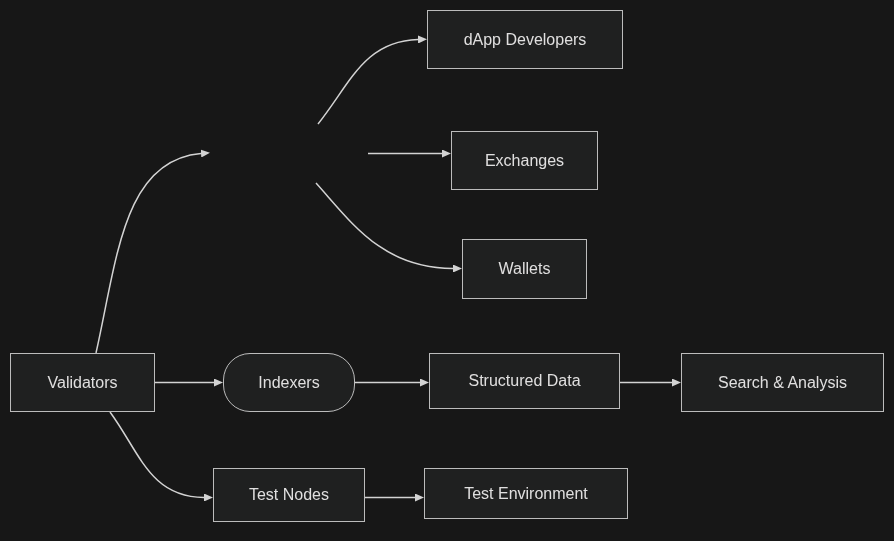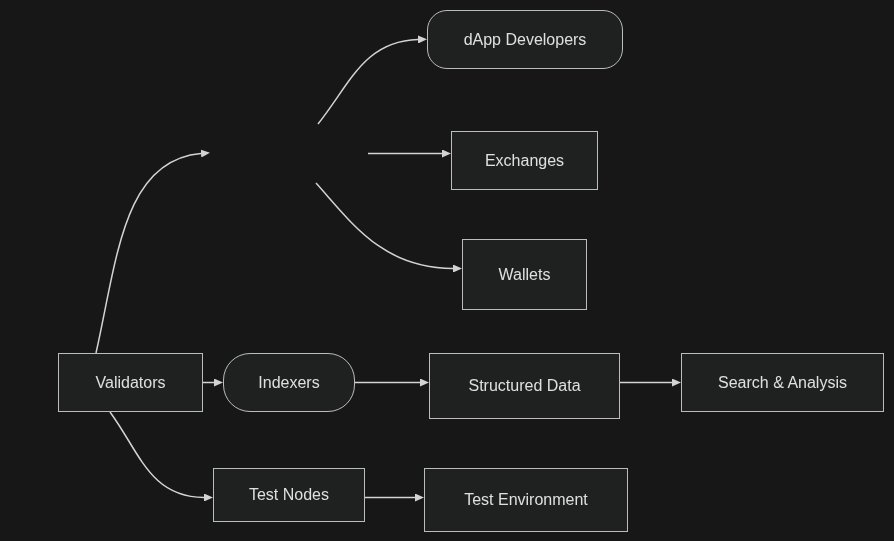--- a/index.html
+++ b/index.html
@@ -34,30 +34,30 @@
     border: 1px solid #bcbcbc;
     color: #e0dfdf;
     display: flex;
     align-items: center;
     justify-content: center;
     font-size: 16px;
     text-align: center;
     white-space: nowrap;
   }
   
-  .n-validators       { left: 10px;  top: 353px; width: 145px; height: 59px; margin-left: 48px; }
+  .n-validators       { left: 10px;  top: 353px; width: 145px; height: 59px; }
   .n-rpc-servers      { left: 210px; top: 124px; width: 158px; height: 59px; }
-  .n-dapp-developers  { left: 427px; top: 10px;  width: 196px; height: 59px; border-radius: 20px; }
+  .n-dapp-developers  { left: 427px; top: 10px;  width: 196px; height: 59px; }
   .n-exchanges        { left: 451px; top: 124px; width: 147px; height: 59px; margin-top: 7px; }
-  .n-wallets          { left: 462px; top: 239px; width: 125px; height: 71px; }
+  .n-wallets          { left: 462px; top: 239px; width: 125px; height: 60px; }
   .n-indexers         { left: 223px; top: 353px; width: 132px; height: 59px; border-radius: 27px; }
-  .n-structured-data  { left: 429px; top: 353px; width: 191px; height: 66px; }
+  .n-structured-data  { left: 429px; top: 353px; width: 191px; height: 56px; }
   .n-search-analysis  { left: 681px; top: 353px; width: 203px; height: 59px; justify-content: center; }
   .n-test-nodes       { left: 213px; top: 468px; width: 152px; height: 54px; }
-  .n-test-environment { left: 424px; top: 468px; width: 204px; height: 64px; }
+  .n-test-environment { left: 424px; top: 468px; width: 204px; height: 51px; }
 </style>
 </head>
 <body>
 
 <div class="canvas">
 
   <svg class="edges-layer" width="894" height="541" viewBox="0 0 894 541" xmlns="http://www.w3.org/2000/svg">
     <defs>
       <marker id="arrow" markerWidth="9" markerHeight="8" refX="0" refY="4" orient="auto" markerUnits="userSpaceOnUse">
         <path d="M0,0 L9,4 L0,8 Z" fill="#d3d3d3"></path>

